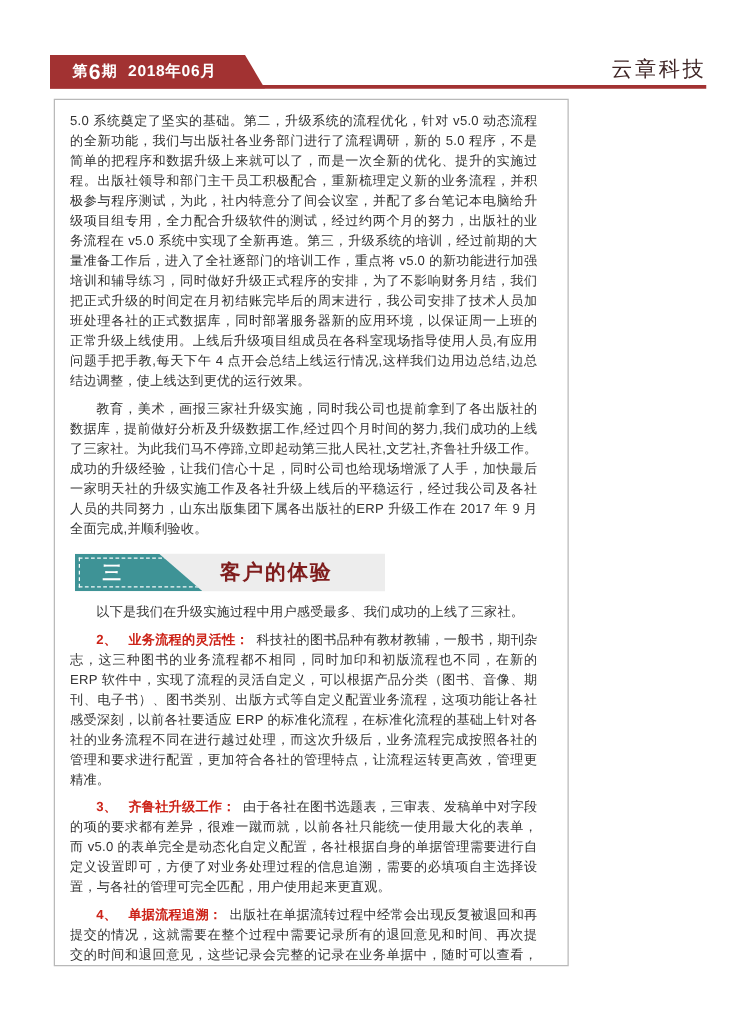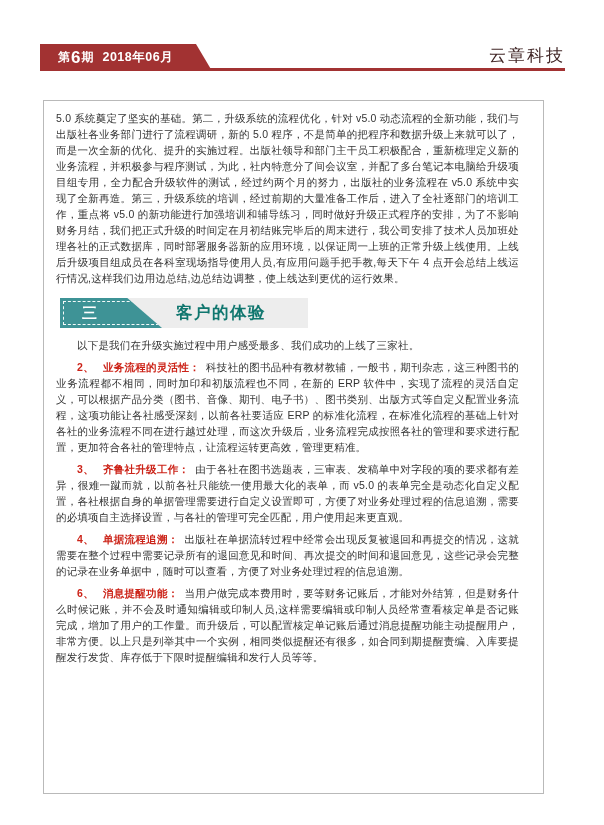--- a/index.html
+++ b/index.html
@@ -31,22 +31,22 @@
     width: 525px; height: 3px; background: #a23232;
   }
   .company {
     position: absolute; right: 0; top: 0;
     font-size: 17px; font-weight: normal; color: #402626;
     letter-spacing: 2px;
   }
 
   
   .content-box {
-    position: absolute; top: 100px; left: 43px;
-    width: 501px; height: 694px;
+    position: absolute; top: 79px; left: 43px;
+    width: 412px; height: 694px;
     border: 1px solid #b9b9b9;
     padding: 9px 24px 0 12px;
     overflow: hidden;
   }
   p.body-text {
     margin: 0 0 6px 0;
     font-size: 10.5px;
     line-height: 16px;
     color: #333333;
     text-align: justify;
@@ -75,21 +75,21 @@
   .flag::after {
     content: ""; position: absolute; inset: 3px;
     border: 1px dashed rgba(255,255,255,.95);
     pointer-events: none;
   }
   .flag-teal { background: #3e9396; }
   .flag-teal .flag-num { color: #ffffff; }
   .flag-num { font-size: 15px; font-weight: bold; letter-spacing: 1px; }
   .head-title {
     margin-left: 14px;
-    font-size: 16.5px; font-weight: bold; color: #0f766e;
+    font-size: 16.5px; font-weight: bold; color: #7f1d1d;
     letter-spacing: 1.5px;
     white-space: nowrap;
   }
 </style>
 </head>
 <body>
 
 <div class="header">
   <div class="banner">
     <span class="issue-pre">第</span>
@@ -98,20 +98,21 @@
     <span class="issue-date">2018年06月</span>
   </div>
   <div class="header-rule"></div>
   <div class="company">云章科技</div>
 </div>
 
 <div class="content-box">
 
   <p class="body-text">5.0 系统奠定了坚实的基础。第二，升级系统的流程优化，针对 v5.0 动态流程的全新功能，我们与出版社各业务部门进行了流程调研，新的 5.0 程序，不是简单的把程序和数据升级上来就可以了，而是一次全新的优化、提升的实施过程。出版社领导和部门主干员工积极配合，重新梳理定义新的业务流程，并积极参与程序测试，为此，社内特意分了间会议室，并配了多台笔记本电脑给升级项目组专用，全力配合升级软件的测试，经过约两个月的努力，出版社的业务流程在 v5.0 系统中实现了全新再造。第三，升级系统的培训，经过前期的大量准备工作后，进入了全社逐部门的培训工作，重点将 v5.0 的新功能进行加强培训和辅导练习，同时做好升级正式程序的安排，为了不影响财务月结，我们把正式升级的时间定在月初结账完毕后的周末进行，我公司安排了技术人员加班处理各社的正式数据库，同时部署服务器新的应用环境，以保证周一上班的正常升级上线使用。上线后升级项目组成员在各科室现场指导使用人员,有应用问题手把手教,每天下午 4 点开会总结上线运行情况,这样我们边用边总结,边总结边调整，使上线达到更优的运行效果。</p>
 
+  <p class="body-text indent">教育，美术，画报三家社升级实施，同时我公司也提前拿到了各出版社的数据库，提前做好分析及升级数据工作,经过四个月时间的努力,我们成功的上线了三家社。为此我们马不停蹄,立即起动第三批人民社,文艺社,齐鲁社升级工作。成功的升级经验，让我们信心十足，同时公司也给现场增派了人手，加快最后一家明天社的升级实施工作及各社升级上线后的平稳运行，经过我公司及各社人员的共同努力，山东出版集团下属各出版社的ERP 升级工作在 2017 年 9 月全面完成,并顺利验收。</p>
 
   <div class="section-head">
     <div class="head-strip">
       <div class="flag flag-teal">
         <span class="flag-num">三</span>
       </div>
       <span class="head-title">客户的体验</span>
     </div>
   </div>
 

